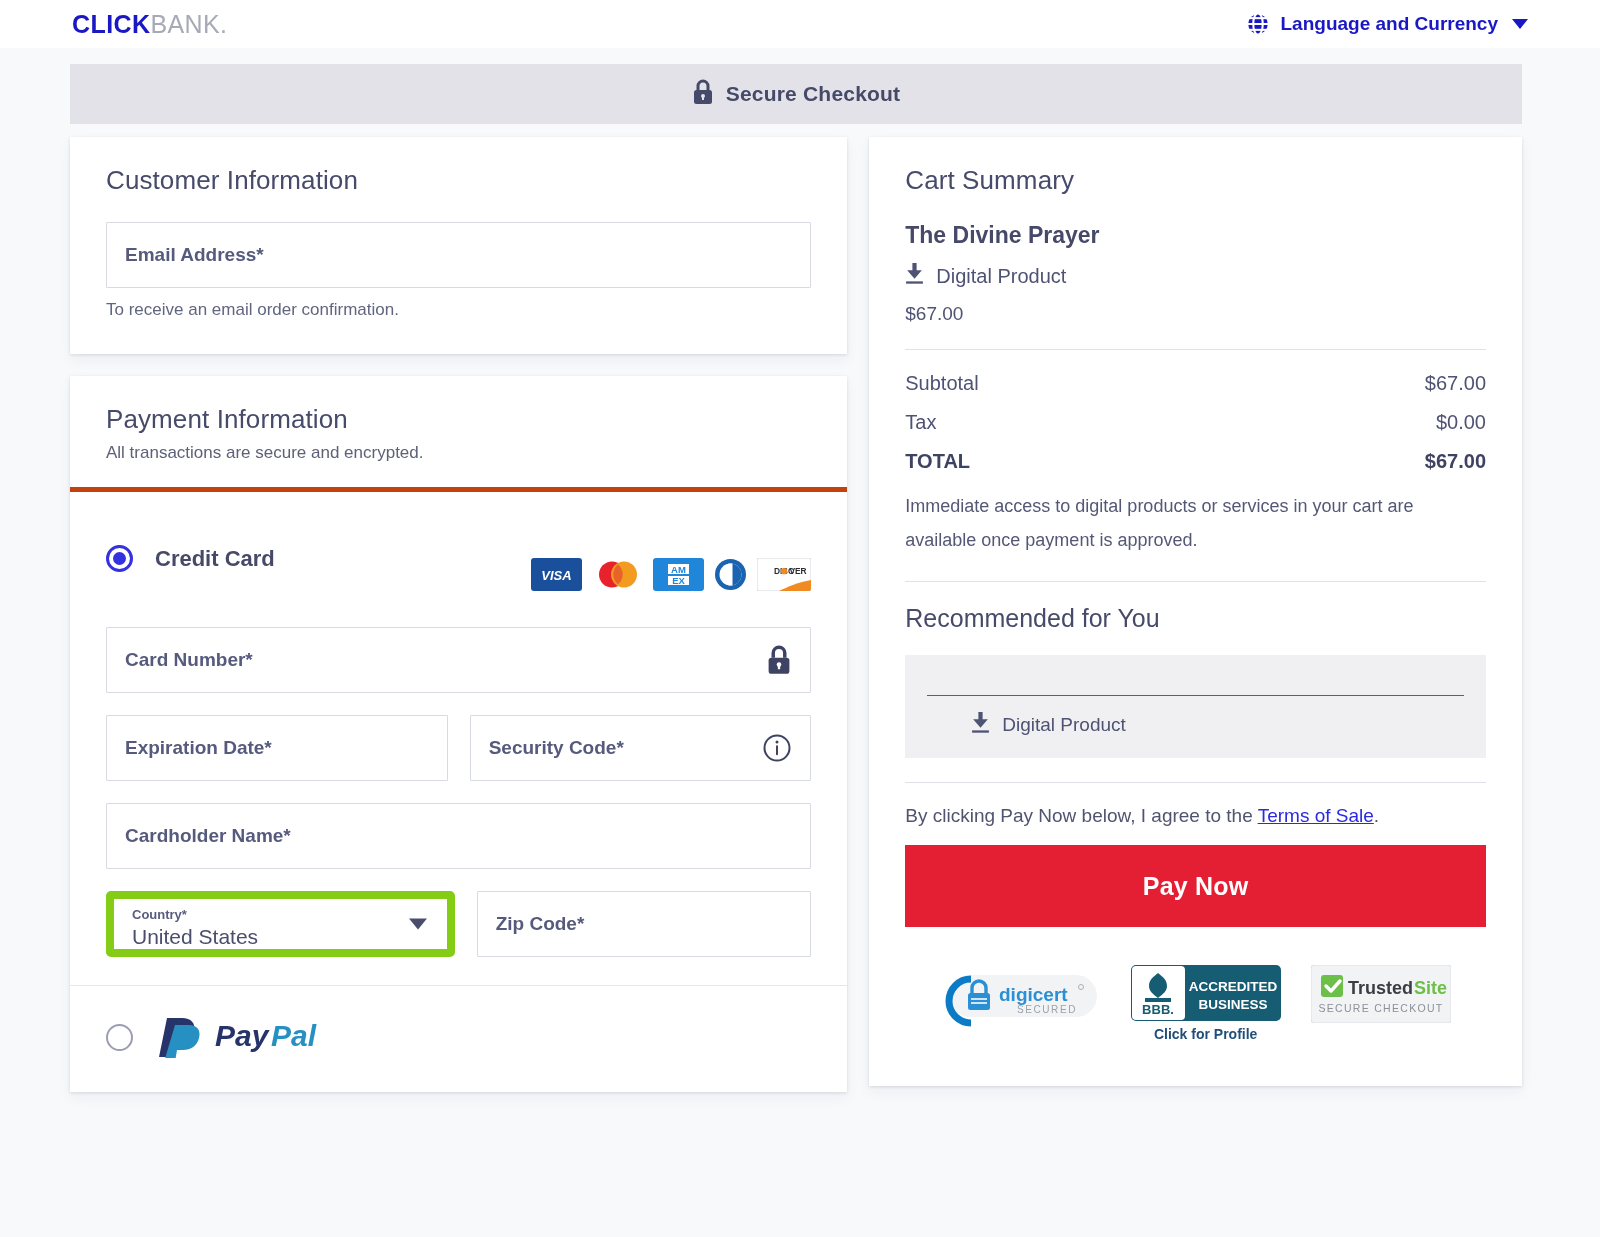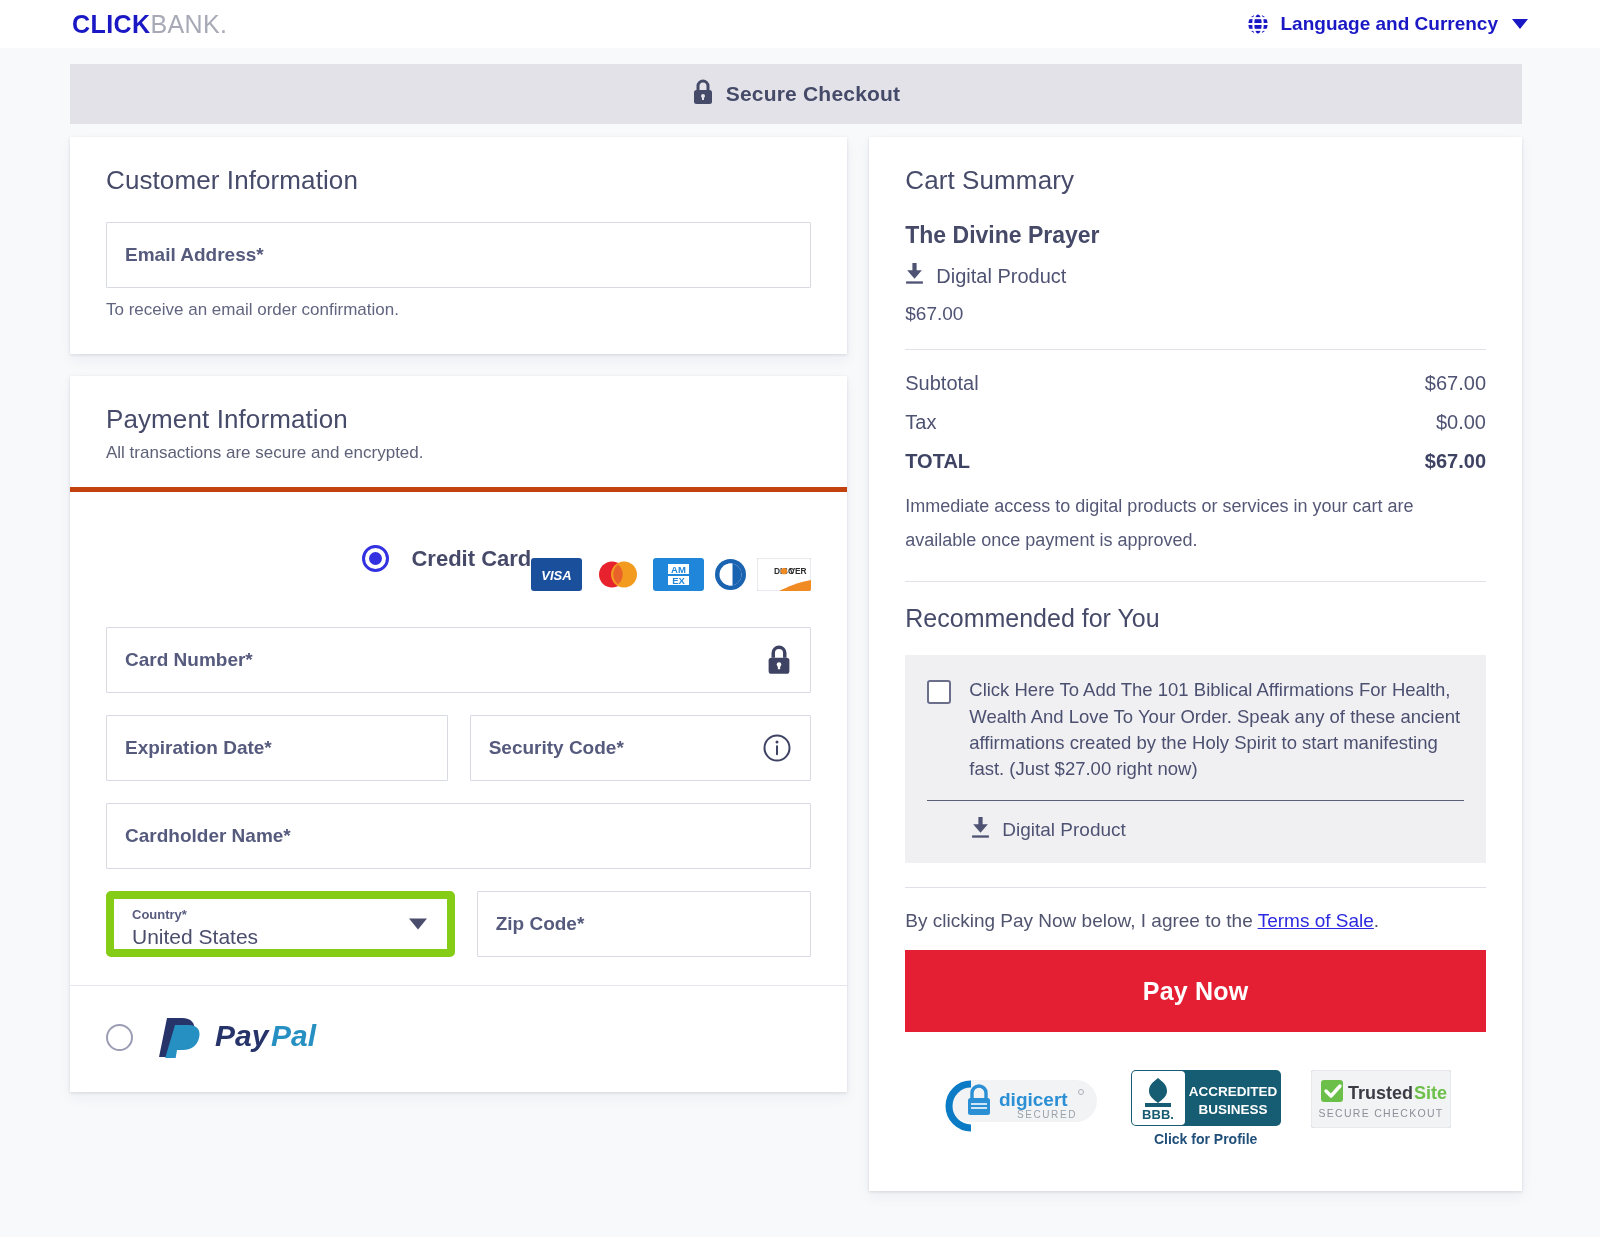--- a/index.html
+++ b/index.html
@@ -66,21 +66,21 @@
   }
   .field .ph { font-size: 19px; font-weight: 700; color: #565b7e; }
   .helper { margin-top: 12px; font-size: 17px; color: #61657f; }
 
   
   .pay-head { padding: 28px 36px 24px 36px; border-bottom: 5px solid #c2410c; }
   .pay-head h2 { margin-bottom: 8px; }
   .pay-sub { font-size: 17px; color: #5d6178; }
   .pay-body { padding: 30px 36px 28px 36px; border-bottom: 1px solid #e6e7ee; }
 
-  .cc-row { display: flex; align-items: center; justify-content: flex-end; margin-bottom: 32px; }
+  .cc-row { display: flex; align-items: center; justify-content: space-between; margin-bottom: 32px; }
   .cc-left { display: flex; align-items: center; gap: 22px; }
   .radio {
     width: 27px; height: 27px; border-radius: 50%;
     border: 3px solid #3331e0; display: flex; align-items: center; justify-content: center;
     background: #fff; cursor: pointer;
   }
   .radio .dot { width: 13px; height: 13px; border-radius: 50%; background: #3331e0; }
   .radio.off { border: 2px solid #9b9db4; }
   .cc-label { font-size: 22px; font-weight: 700; color: #464a68; }
   .cards { display: flex; align-items: center; gap: 10px; margin-top: 36px; }
@@ -335,24 +335,20 @@
           <span>$67.00</span>
         </div>
 
         <div class="note">Immediate access to digital products or services in your cart are available once payment is approved.</div>
 
         <hr class="sep">
 
         <h3 class="rec">Recommended for You</h3>
 
         <div class="offer">
-          <div class="offer-top">
-            <span class="chk"></span>
-            <span class="offer-txt">Click Here To Add The 101 Biblical Affirmations For Health, Wealth And Love To Your Order. Speak any of these ancient affirmations created by the Holy Spirit to start manifesting fast. (Just $27.00 right now)</span>
-          </div>
           <hr>
           <div class="digital">
             <span>
               <svg width="19" height="21" viewBox="0 0 18 20" fill="#4f5373">
                 <rect x="7" y="0" width="4" height="10"></rect>
                 <path d="M9 15L2 7h14z"></path>
                 <rect x="1" y="17.5" width="16" height="2.2"></rect>
               </svg>
             </span>
             <span>Digital Product</span>

